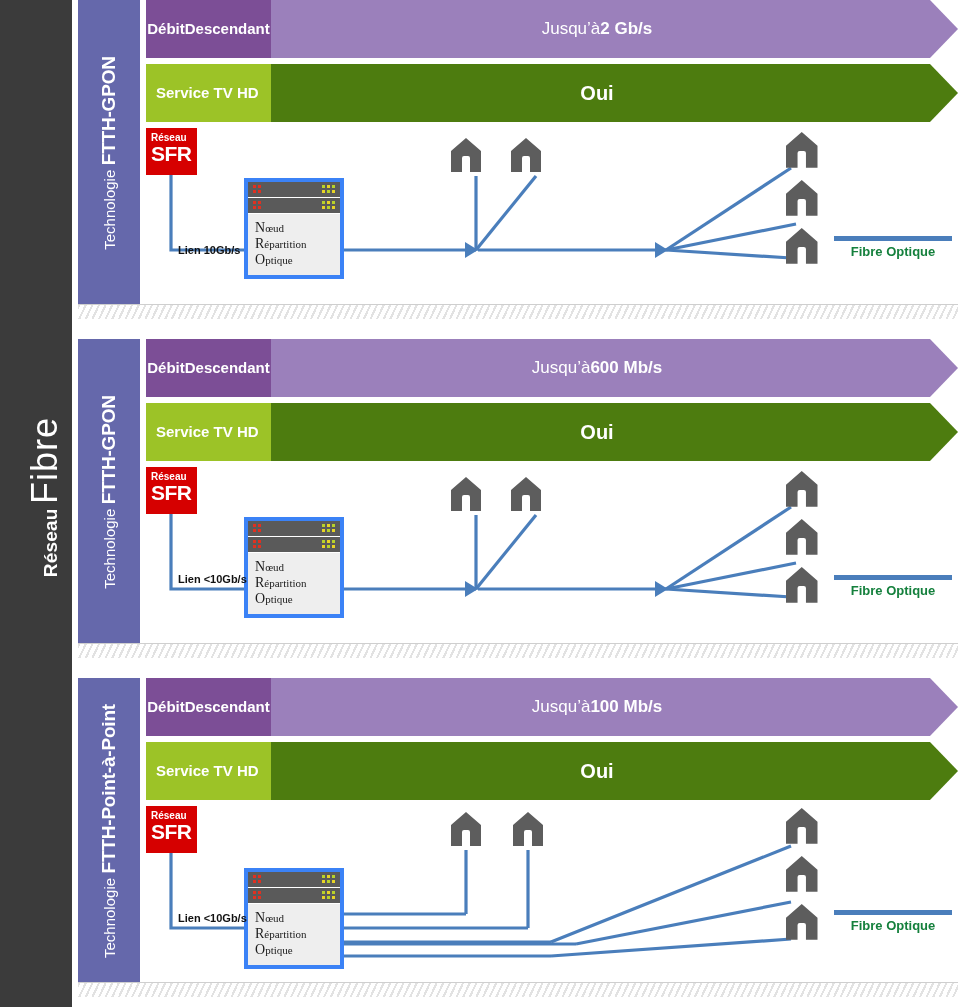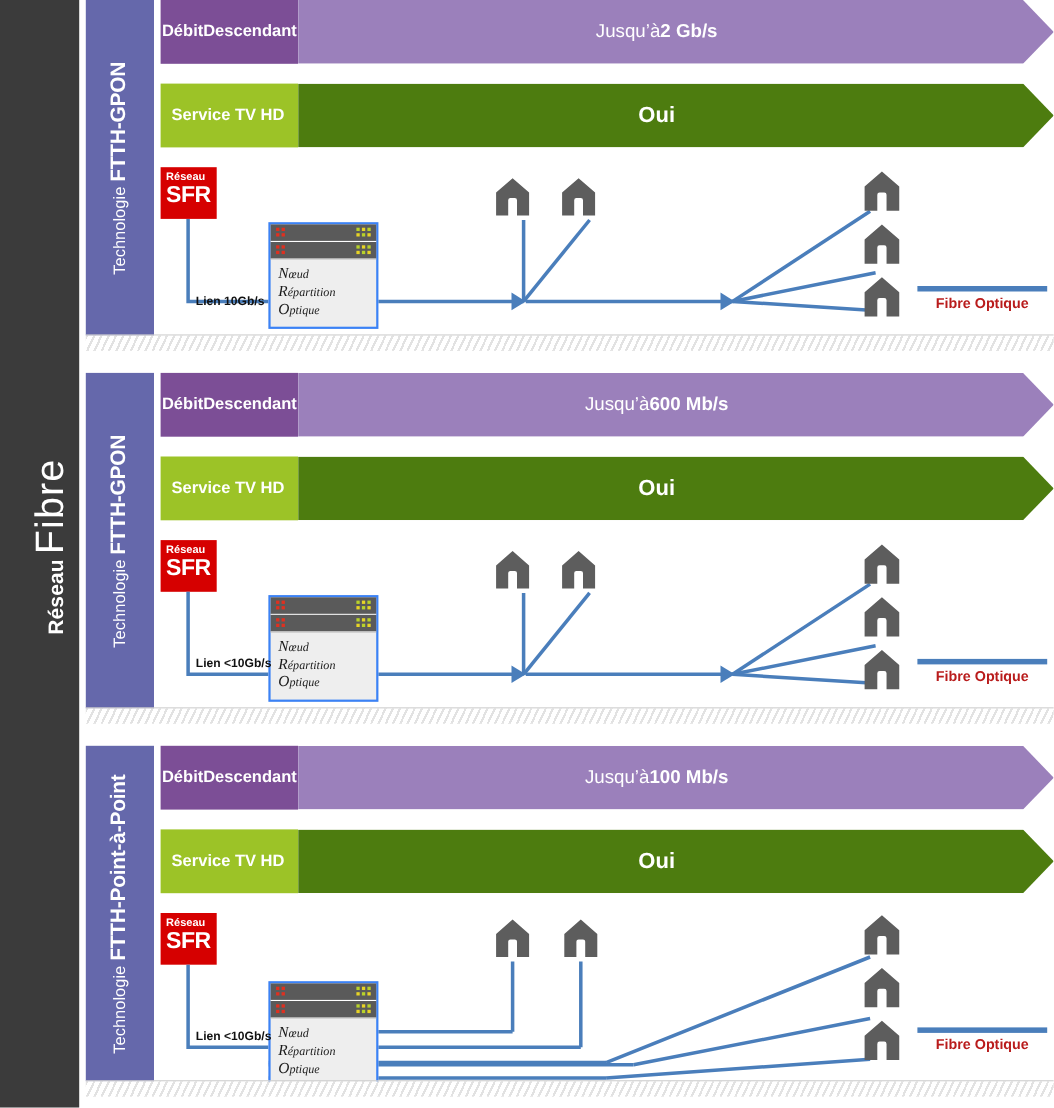--- a/index.html
+++ b/index.html
@@ -37,21 +37,21 @@
     position:absolute;left:50%;top:50%;
     transform:translate(-50%,-50%) rotate(-90deg);
     white-space:nowrap;color:#ffffff;text-align:center;
   }
   .tech-inner .t1{font-size:15px;font-weight:300;}
   .tech-inner .t2{font-size:19px;font-weight:bold;letter-spacing:-0.2px;}
 
   .panel-body{position:absolute;left:68px;top:0;width:812px;}
 
   
-  .banner{position:relative;height:58px;margin-bottom:18px;}
+  .banner{position:relative;height:58px;margin-bottom:6px;}
   .banner .cap{
     position:absolute;left:0;top:0;width:125px;height:100%;
     display:flex;align-items:center;justify-content:center;
     color:#ffffff;font-weight:bold;font-size:15px;line-height:18px;
     text-align:center;box-sizing:border-box;
   }
   .banner .arrow{
     position:absolute;left:125px;top:0;right:0;height:100%;
     display:flex;align-items:center;justify-content:center;
     color:#ffffff;font-size:17px;
@@ -69,23 +69,22 @@
   .diagram svg{position:absolute;left:0;top:0;}
   .sfr-logo{
     position:absolute;left:0;top:0;width:51px;height:47px;
     background:#d60000;color:#fff;box-sizing:border-box;padding:4px 0 0 5px;
   }
   .sfr-logo .r1{font-size:10px;font-weight:bold;line-height:11px;}
   .sfr-logo .r2{font-size:21px;font-weight:bold;line-height:21px;letter-spacing:-0.5px;}
 
   .nro-box{
     position:absolute;width:100px;
-    border:2px solid #3b82f6;box-sizing:border-box;
+    border:4px solid #3b82f6;box-sizing:border-box;
     background:#eeeeee;
-    font-style:italic;
   }
   .nro-bar{
     height:15px;background:#5a5a5a;position:relative;
     border-bottom:1px solid #ffffff;
   }
   .nro-bar .leds-l,.nro-bar .leds-r{
     position:absolute;top:3px;display:grid;
     grid-template-columns:repeat(2,3px);grid-auto-rows:3px;gap:2px;
   }
   .nro-bar .leds-r{grid-template-columns:repeat(3,3px);}
@@ -98,21 +97,21 @@
     padding:6px 0 7px 7px;font-size:11px;line-height:15px;color:#1a1a1a;
     font-family:"Liberation Serif", serif;
   }
   .nro-text .cap1{font-size:14px;}
 
   .lien-label{
     position:absolute;font-size:11px;font-weight:bold;color:#111;white-space:nowrap;
   }
   .legend{position:absolute;text-align:center;}
   .legend .bar{width:118px;height:5px;background:#4a7ebb;margin-bottom:3px;}
-  .legend .txt{font-size:13px;font-weight:bold;color:#b91c1c;white-space:nowrap;}
+  .legend .txt{font-size:13px;font-weight:bold;color:#15803d;white-space:nowrap;}
 
   .ground{
     position:absolute;left:0;width:880px;height:14px;
     background:
       repeating-linear-gradient(115deg,
         #e2e2e2 0px,#e2e2e2 2px,
         #ffffff 2px,#ffffff 6px);
     border-top:1px solid #cfcfcf;
   }
 </style>

